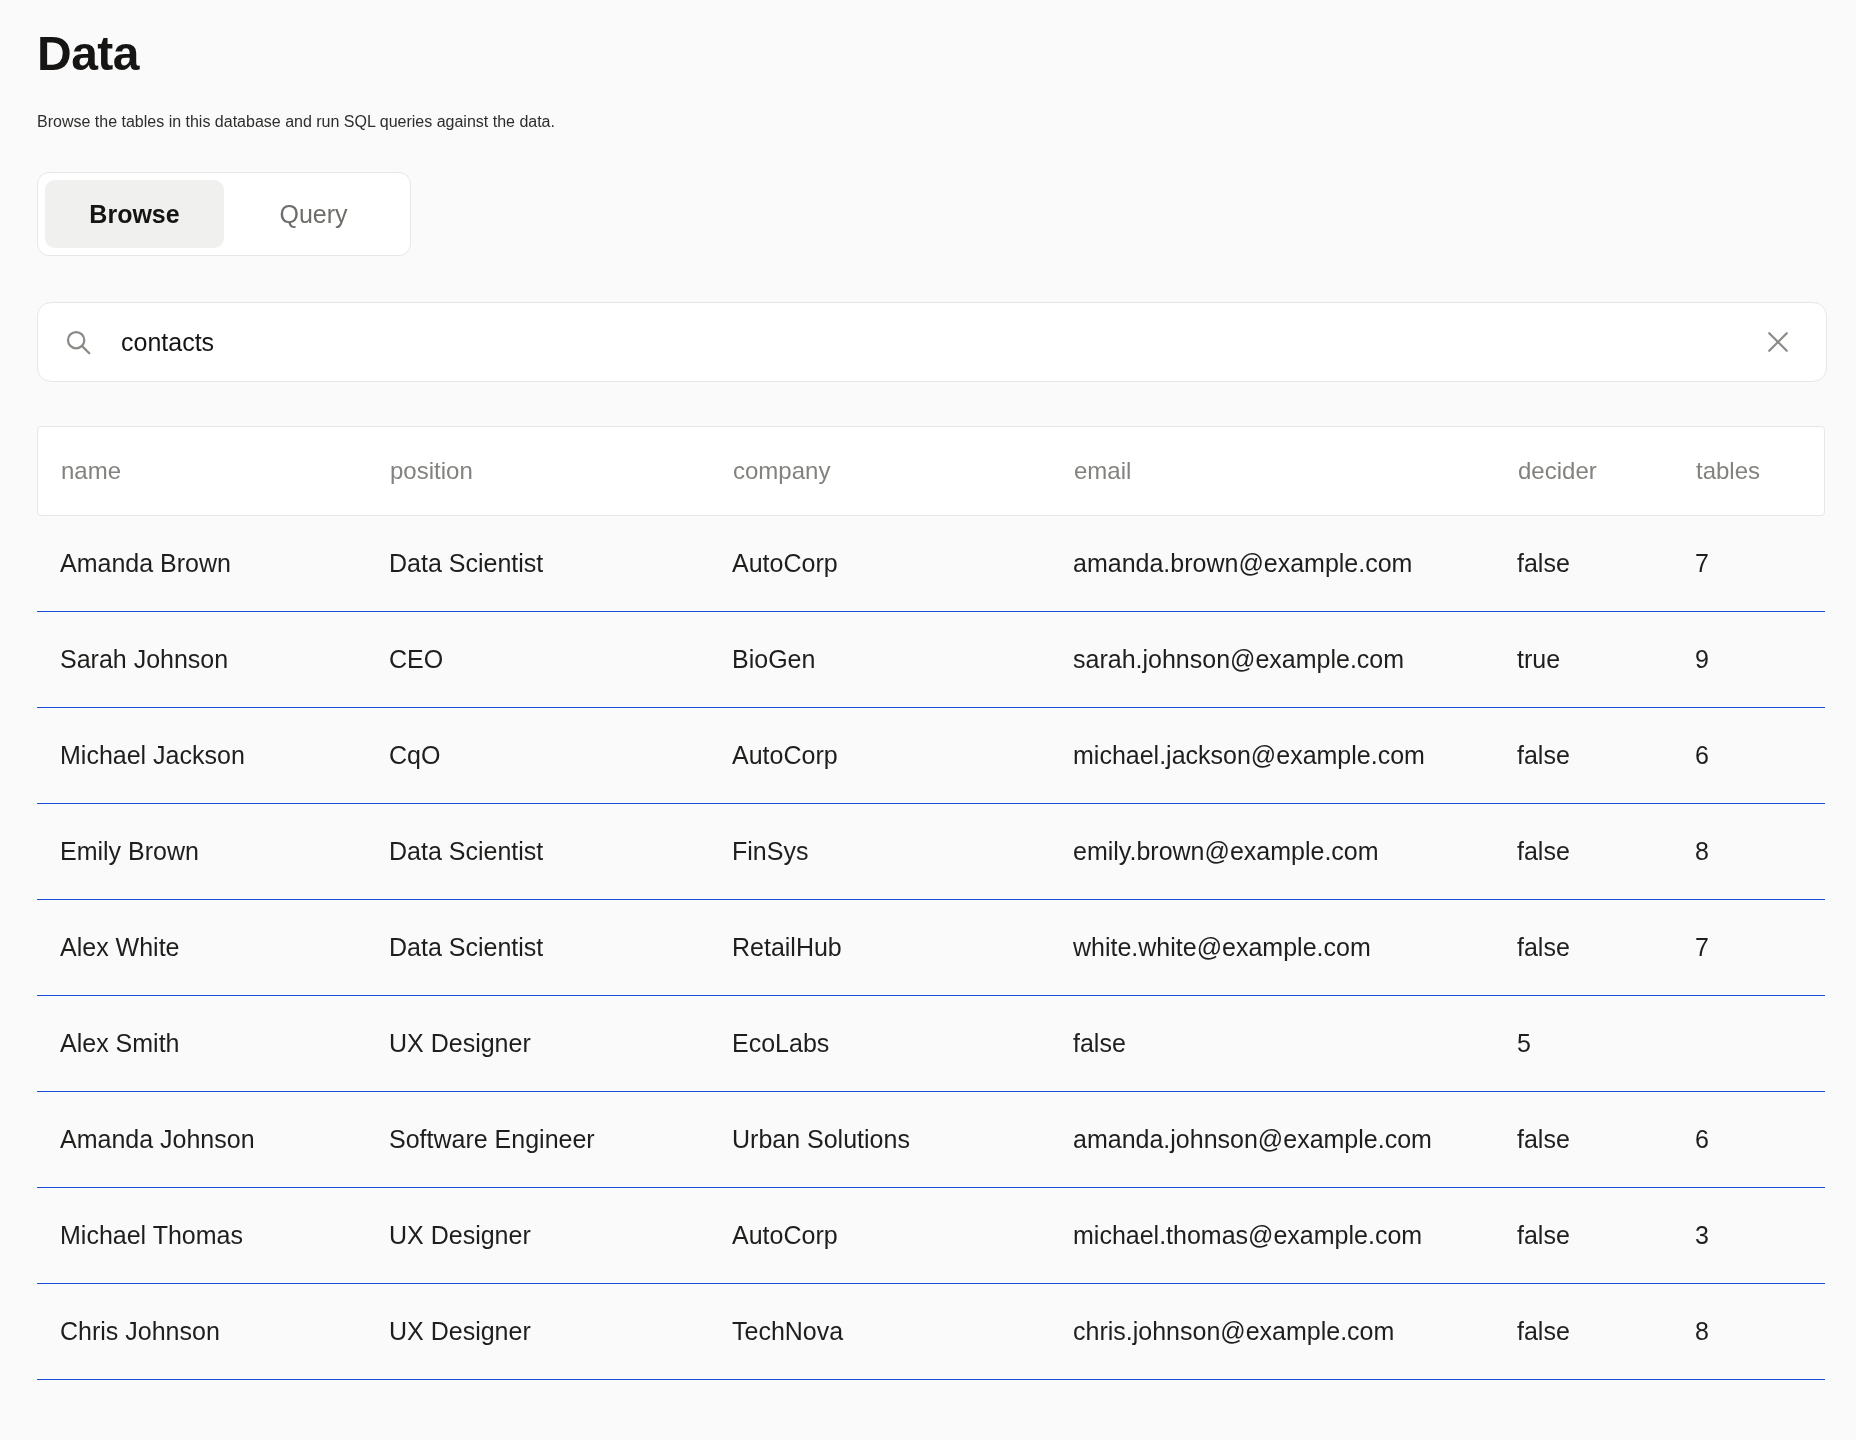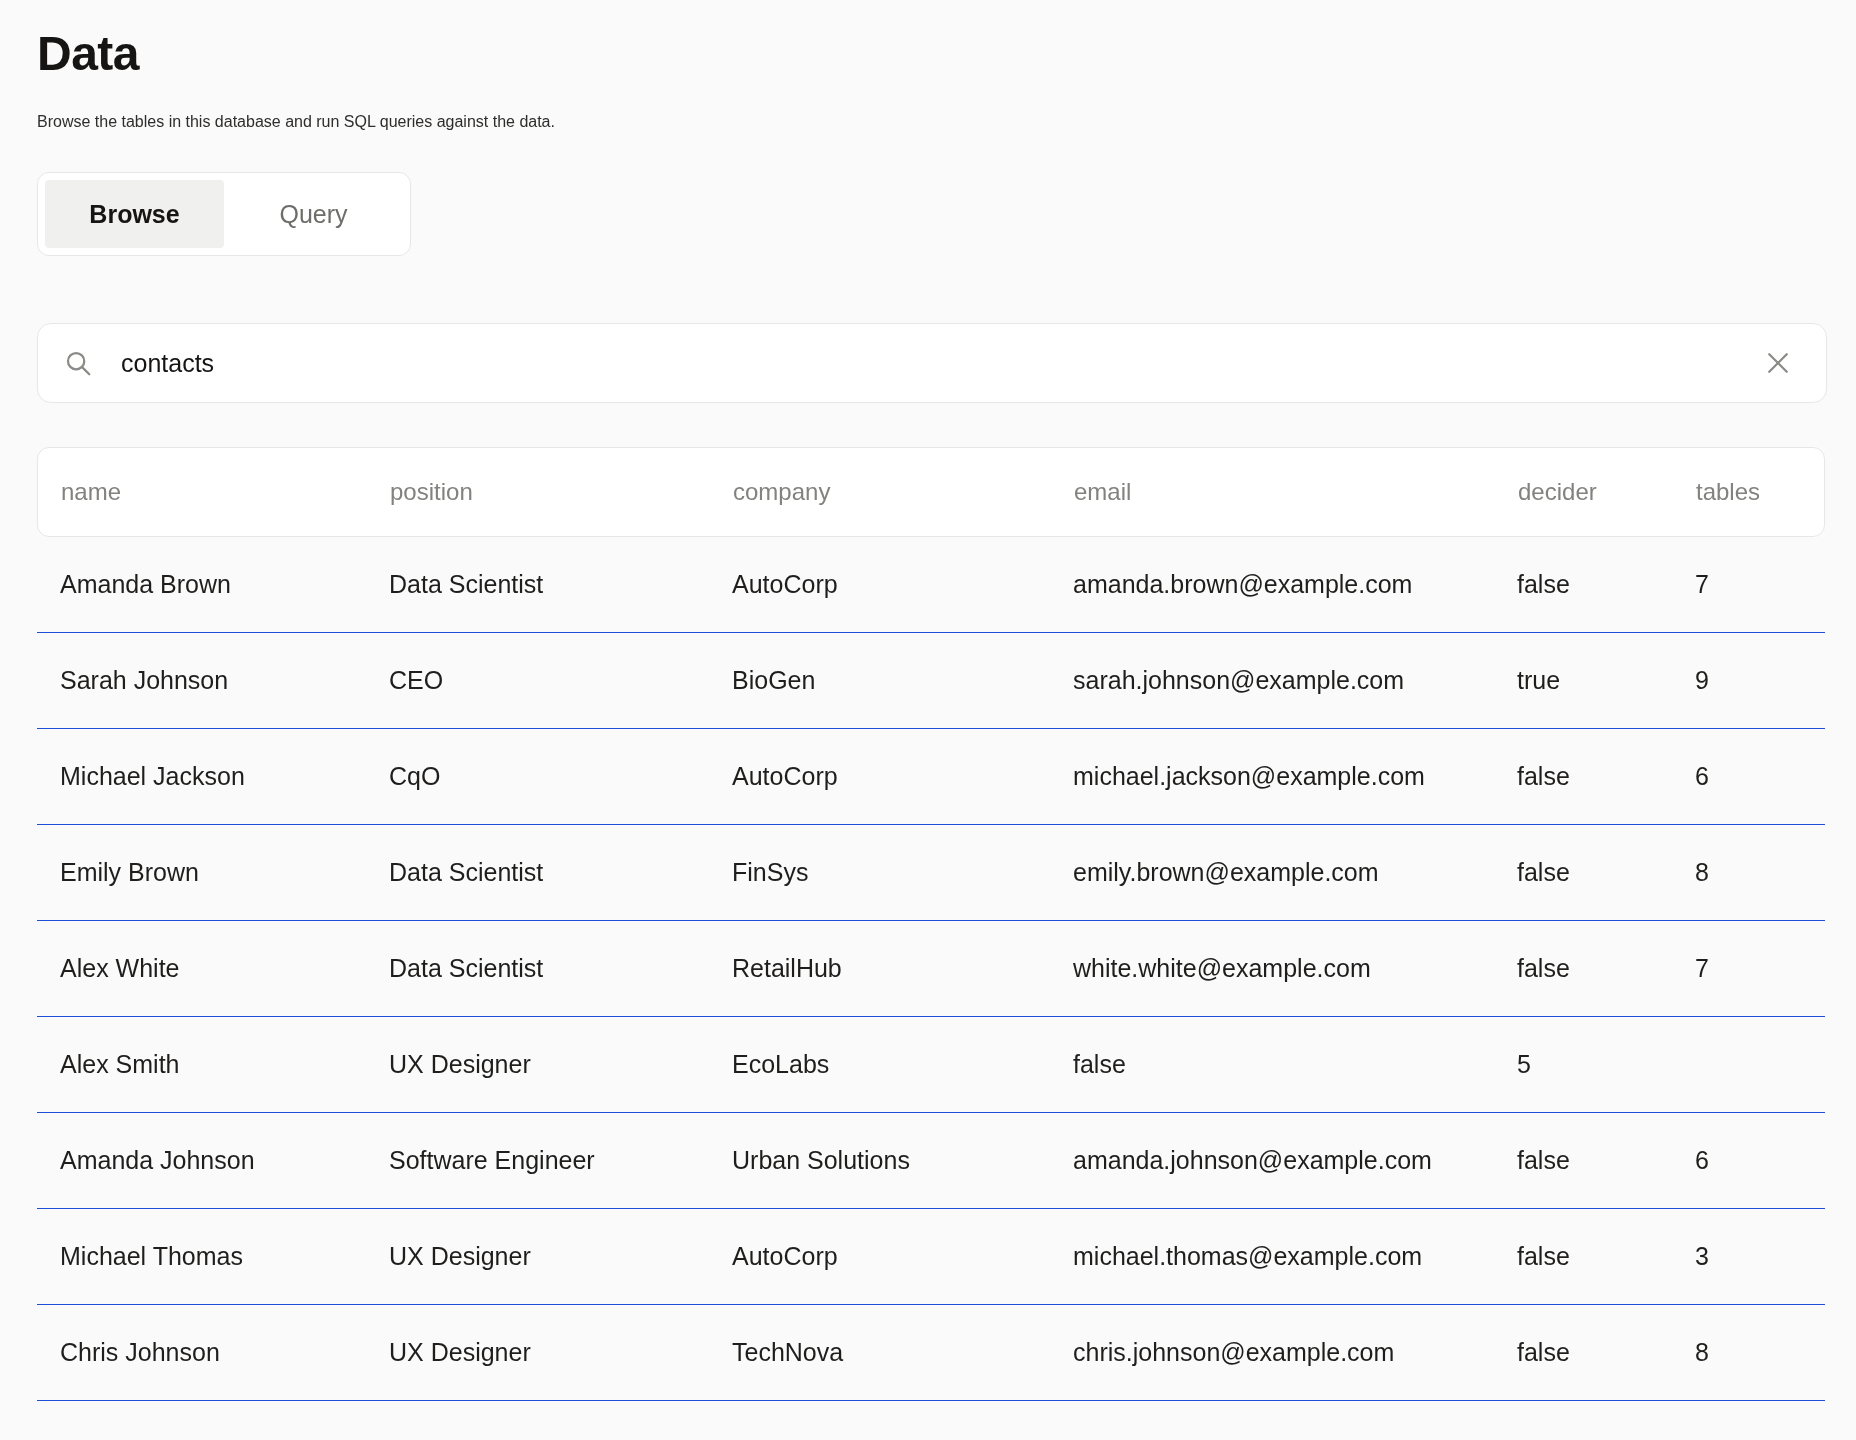--- a/index.html
+++ b/index.html
@@ -34,34 +34,34 @@
     padding: 7px;
     gap: 0;
   }
   .tab {
     min-width: 179px;
     height: 68px;
     display: flex;
     align-items: center;
     justify-content: center;
     font-size: 25px;
-    border-radius: 4px;
+    border-radius: 10px;
     color: #6d6d69;
     cursor: pointer;
     background: transparent;
     border: none;
     font-family: inherit;
   }
   .tab.active {
     background: #f0f0ee;
     color: #161514;
     font-weight: 700;
   }
   .searchbar {
-    margin-top: 67px;
+    margin-top: 46px;
     width: 1790px;
     height: 80px;
     background: #ffffff;
     border: 1px solid #e7e7e4;
     border-radius: 14px;
     display: flex;
     align-items: center;
     padding: 0 28px 0 25px;
   }
   .searchbar .mag {
@@ -100,21 +100,21 @@
     padding: 0 23px;
   }
   .table-wrap {
     margin-top: 44px;
     width: 1788px;
   }
   .table-head {
     height: 90px;
     background: #ffffff;
     border: 1px solid #e7e7e4;
-    border-radius: 12px;
+    border-radius: 4px;
     font-size: 24px;
     color: #82827e;
   }
   .table-body .row {
     height: 96px;
     border-bottom: 1px solid #1d4ed8;
     font-size: 25px;
     color: #1f1e1d;
   }
   .cell { padding-right: 16px; white-space: nowrap; overflow: hidden; }

